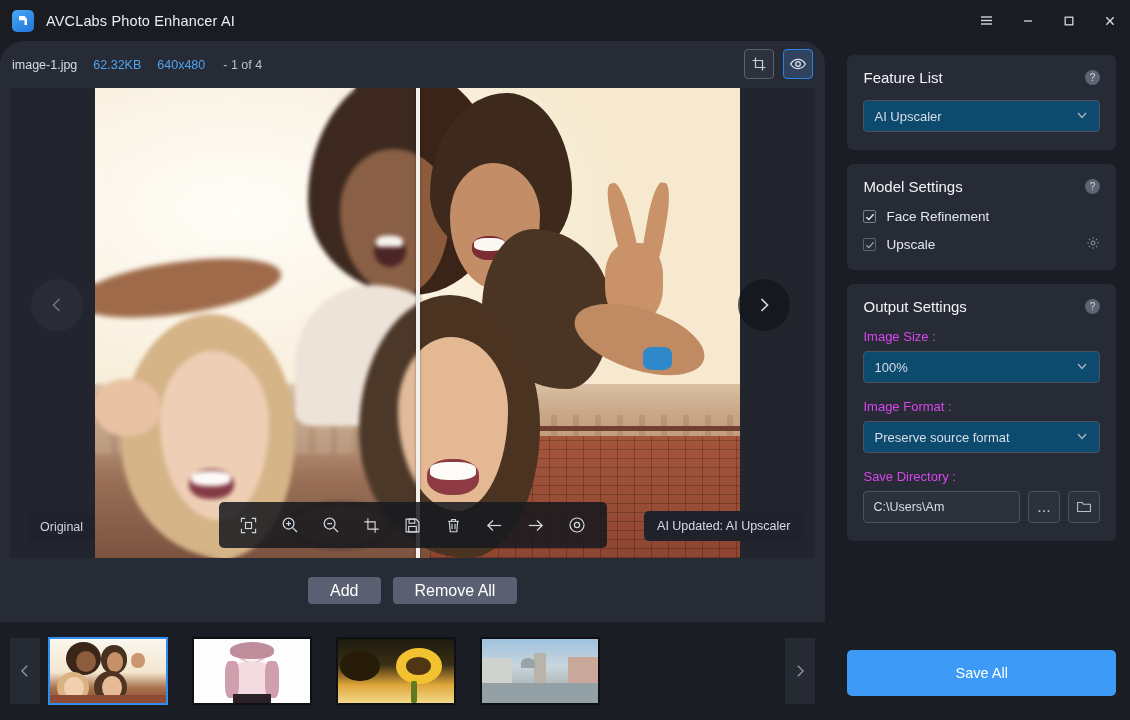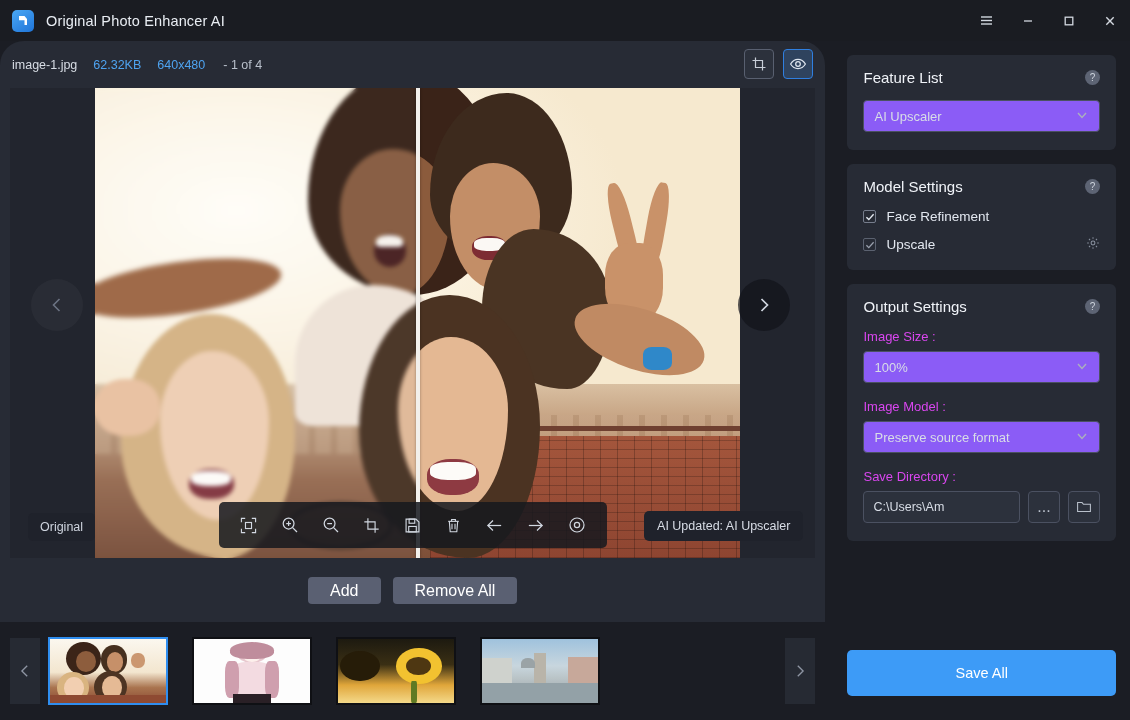--- a/index.html
+++ b/index.html
@@ -236,21 +236,21 @@
   }
   .card-title { color:#f0f3f8; font-size:15px; }
   .help {
     width:15px; height:15px; border-radius:50%;
     background:#5d6474; color:#cdd3dd;
     font-size:10px; line-height:15px; text-align:center;
     font-family:"Liberation Sans",sans-serif;
   }
   .select {
     height:32px; border:1px solid #4b5161; border-radius:4px;
-    background:#8b5cf6; color:#d8dde6; font-size:13px;
+    background:#0c4a6e; color:#d8dde6; font-size:13px;
     display:flex; align-items:center; padding:0 10px;
     position:relative;
   }
   .select .val { flex:1; overflow:hidden; white-space:nowrap; }
   .chev { color:#aab1bd; flex:none; margin-left:4px; }
 
   .row-check {
     display:flex; align-items:center; margin-top:4px; margin-bottom:13px;
     position:relative;
   }
@@ -291,21 +291,21 @@
 </style>
 </head>
 <body>
 
 <div class="titlebar">
   <div class="app-logo">
     <svg width="13" height="13" viewBox="0 0 13 13">
       <path d="M2 2h5.5L10 5v6H7.5V6.2H2z" fill="#ffffff"></path>
     </svg>
   </div>
-  <div class="app-title">Original Photo Enhancer AI</div>
+  <div class="app-title">AVCLabs Photo Enhancer AI</div>
 
   <div class="win-controls">
     <div class="win-btn">
       <svg width="15" height="15" viewBox="0 0 15 15" stroke="currentColor" stroke-width="1.4">
         <line x1="2" y1="4" x2="13" y2="4"></line>
           <line x1="2" y1="7.5" x2="13" y2="7.5"></line>
           <line x1="2" y1="11" x2="13" y2="11"></line>
       </svg>
     </div>
     <div class="win-btn">
@@ -618,21 +618,21 @@
       <div class="field-label">Image Size :</div>
       <div class="select">
         <span class="val">100%</span>
         <span class="chev">
           <svg width="14" height="14" viewBox="0 0 14 14" fill="none" stroke="currentColor" stroke-width="1.4">
               <polyline points="3,5 7,9.4 11,5"></polyline>
             </svg>
         </span>
       </div>
 
-      <div class="field-label spaced">Image Model :</div>
+      <div class="field-label spaced">Image Format :</div>
       <div class="select">
         <span class="val">Preserve source format</span>
         <span class="chev">
           <svg width="14" height="14" viewBox="0 0 14 14" fill="none" stroke="currentColor" stroke-width="1.4">
               <polyline points="3,5 7,9.4 11,5"></polyline>
             </svg>
         </span>
       </div>
 
       <div class="field-label spaced">Save Directory :</div>

